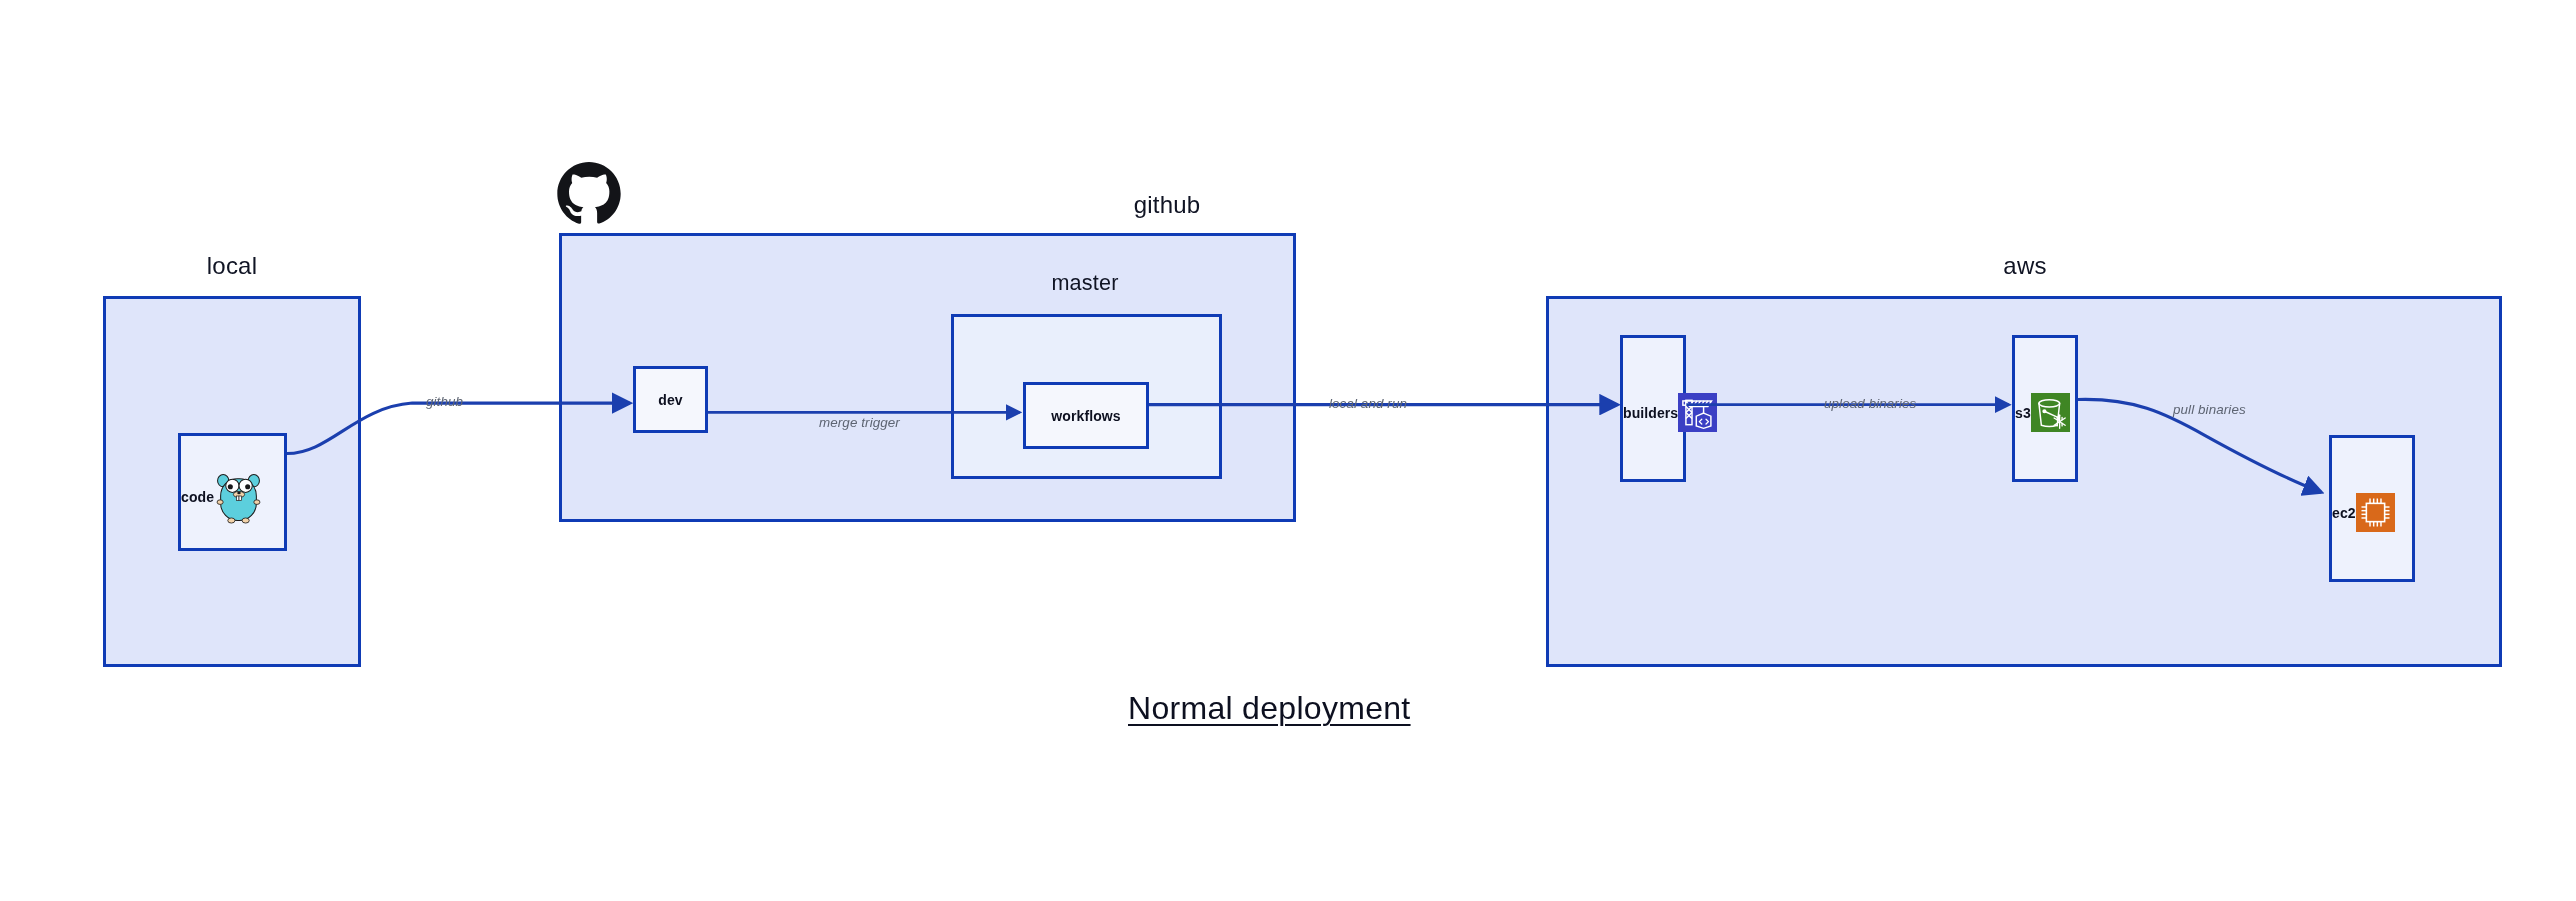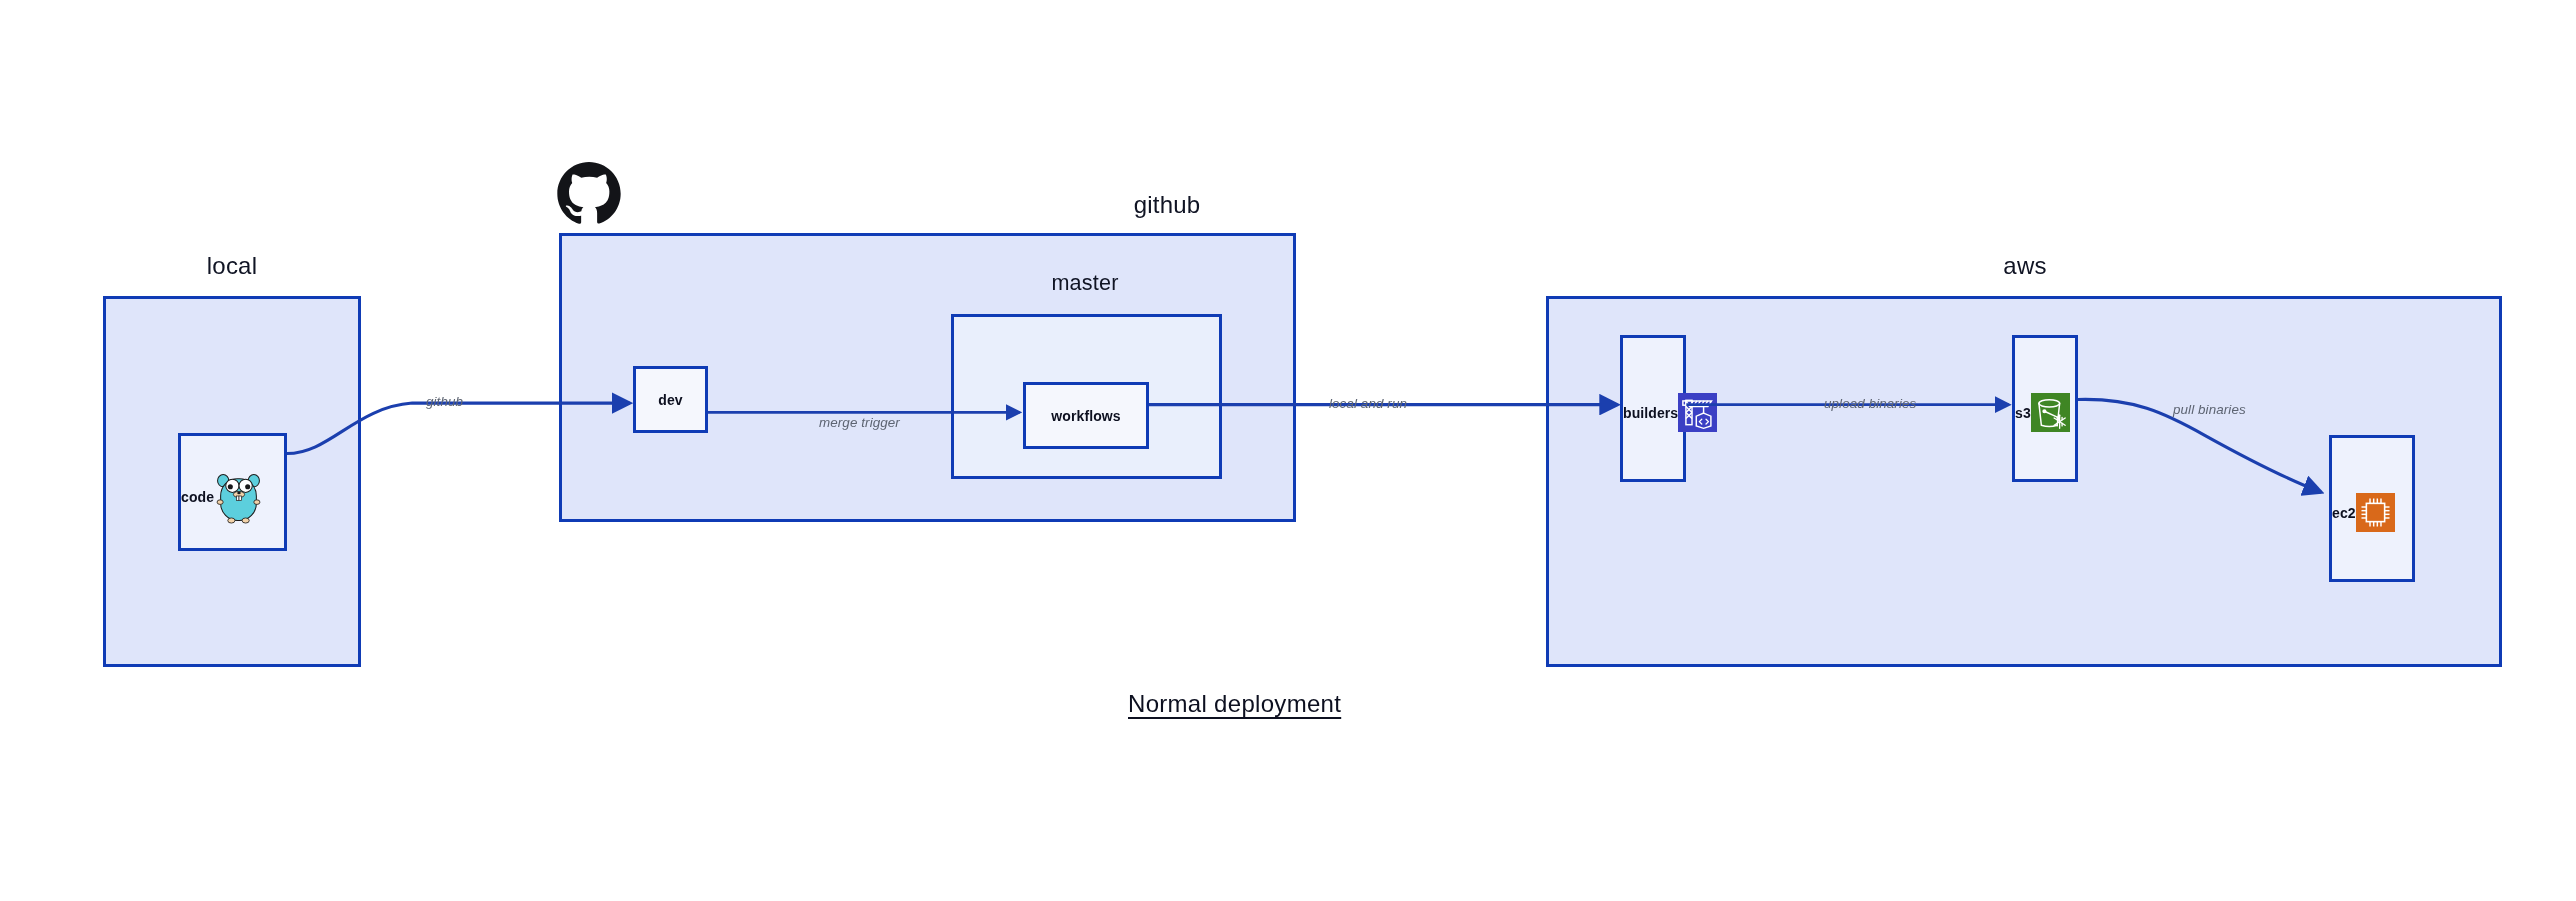--- a/index.html
+++ b/index.html
@@ -96,21 +96,21 @@
   
   .logo {
     position: absolute;
     line-height: 0;
   }
 
   
   #diagram-title {
     position: absolute;
     color: #0d1020;
-    font-size: 24px;
+    font-size: 32px;
     font-weight: 400;
     text-decoration: underline;
     text-underline-offset: 4.6px;
     text-decoration-thickness: 2.1px;
     white-space: nowrap;
     letter-spacing: 0.3px;
   }
 </style>
 </head>
 <body>

